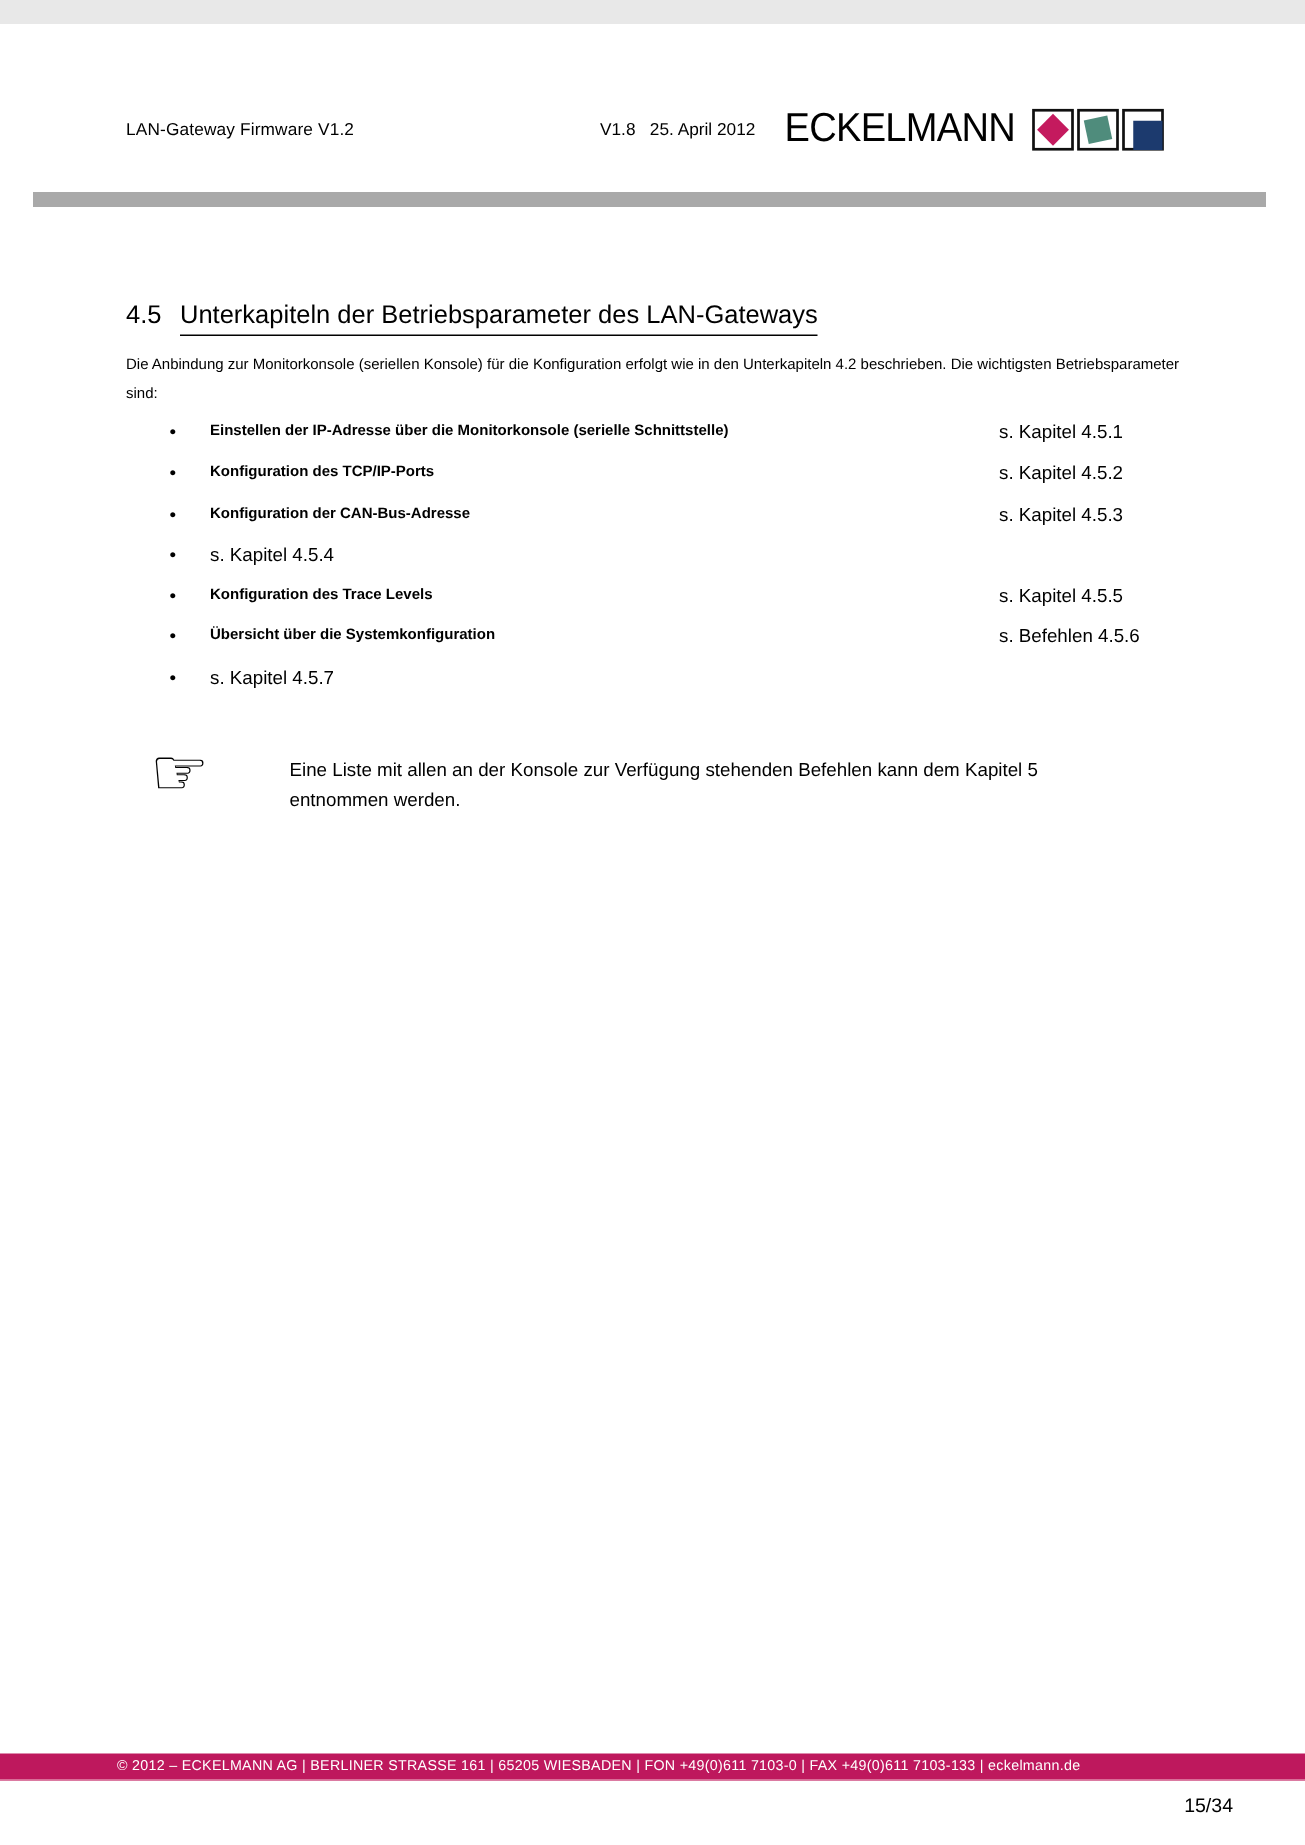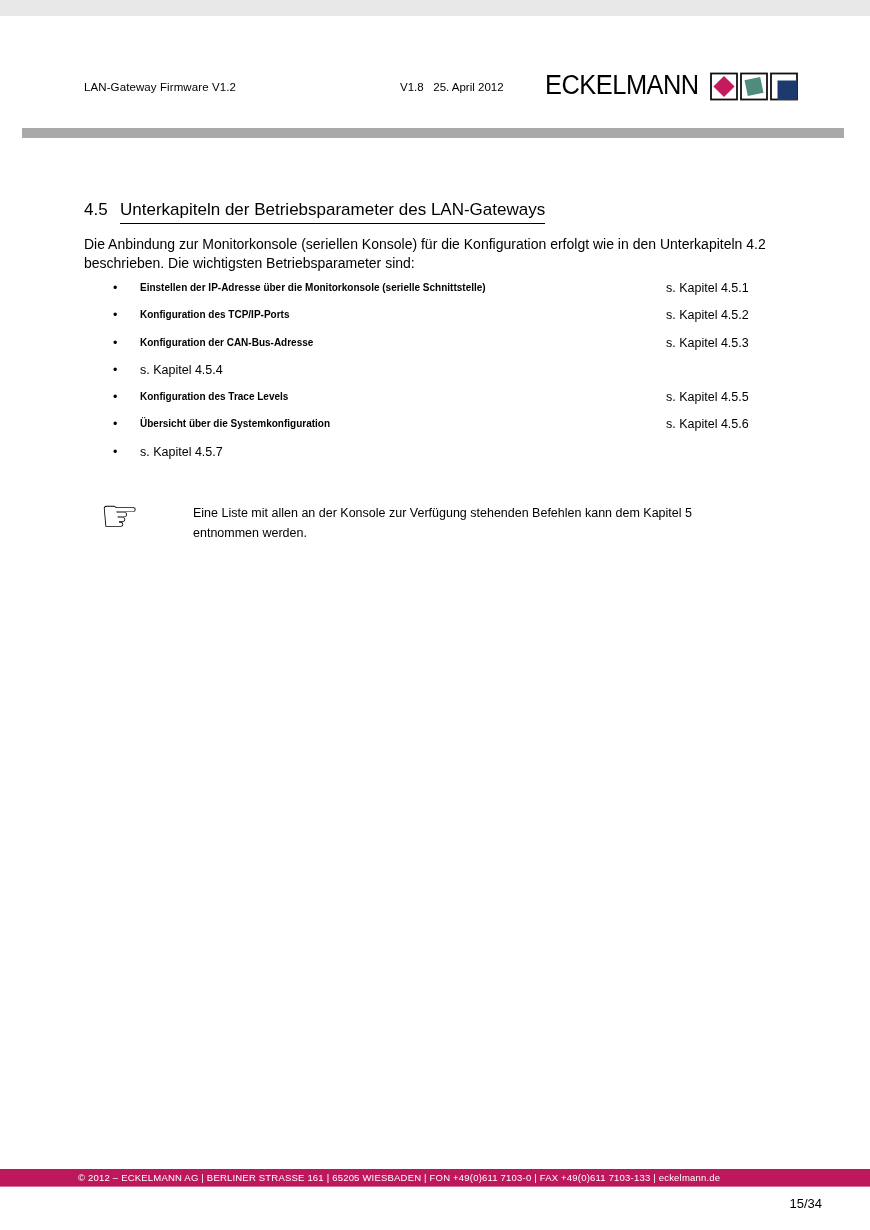--- a/index.html
+++ b/index.html
@@ -16,21 +16,21 @@
 
   
   .hdr-doc-title {
     position: absolute; left: 84px; top: 65px;
     font-size: 11.5px; letter-spacing: 0.1px;
   }
   .hdr-version {
     position: absolute; left: 400px; top: 65px;
     font-size: 11.5px; white-space: pre;
   }
-  .logo { position: absolute; left: 545px; top: 53px; width: 255px; height: 36px; }
+  .logo { position: absolute; left: 523px; top: 53px; width: 255px; height: 36px; }
   .logo-text {
     position: absolute; left: 0; top: 1px;
     font-size: 27px; font-weight: 500; letter-spacing: -0.5px;
     transform: scaleX(0.94); transform-origin: left center;
     white-space: nowrap;
   }
   .logo-squares { position: absolute; left: 165px; top: 3px; overflow: visible; }
 
   .divider-bar {
     position: absolute; left: 22px; top: 112px;
@@ -46,21 +46,21 @@
   .sec-num { display: inline-block; width: 36px; }
   .sec-text {
     display: inline-block;
     border-bottom: 1px solid #000; padding-bottom: 2px;
   }
 
   
   .intro {
     position: absolute; left: 84px; top: 219px;
     width: 722px; margin: 0;
-    font-size: 14px; line-height: 18.5px;
+    font-size: 10px; line-height: 18.5px;
   }
 
   
   .bullets { position: absolute; left: 84px; top: 264px; width: 700px; }
   .bullet-row { display: flex; align-items: flex-start; height: 27.3px; }
   .bullet-marker {
     width: 27px; padding-left: 29px; flex: 0 0 auto;
     font-size: 12.5px; line-height: 16px;
   }
   .bullet-label { flex: 1 1 auto; font-size: 10px; line-height: 16px; font-weight: bold; }
@@ -145,21 +145,21 @@
       <span class="bullet-ref">s. Kapitel 4.5.4</span>
     </div>
     <div class="bullet-row">
       <span class="bullet-marker">•</span>
       <span class="bullet-label">Konfiguration des Trace Levels</span>
       <span class="bullet-ref">s. Kapitel 4.5.5</span>
     </div>
     <div class="bullet-row">
       <span class="bullet-marker">•</span>
       <span class="bullet-label">Übersicht über die Systemkonfiguration</span>
-      <span class="bullet-ref">s. Kapitel 4.5.6</span>
+      <span class="bullet-ref">s. Befehlen 4.5.6</span>
     </div>
     <div class="bullet-row">
       <span class="bullet-marker">•</span>
       <span class="bullet-ref">s. Kapitel 4.5.7</span>
     </div>
   </div>
 
   <span class="note-icon">☞</span>
   <p class="note-text">Eine Liste mit allen an der Konsole zur Verfügung stehenden Befehlen kann dem Kapitel 5 entnommen werden.</p>
 

